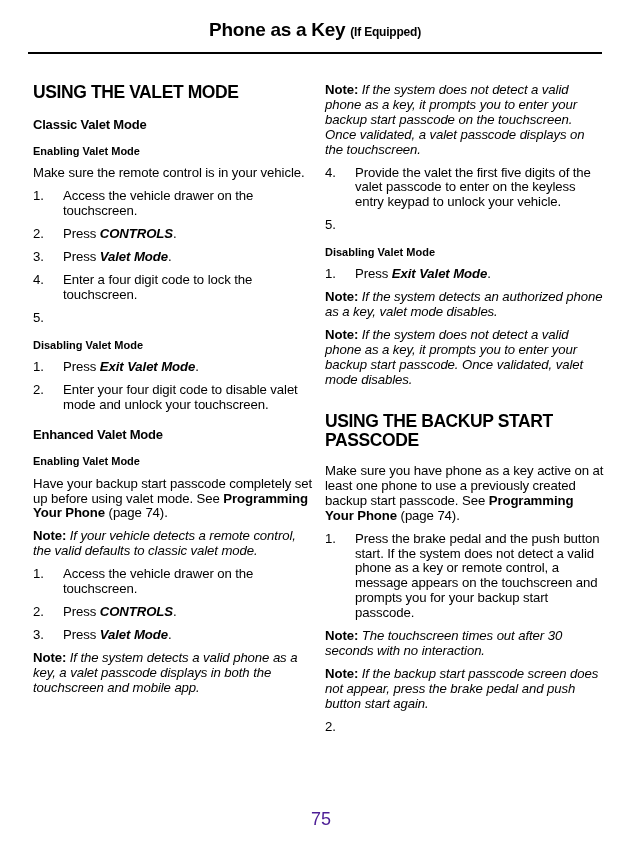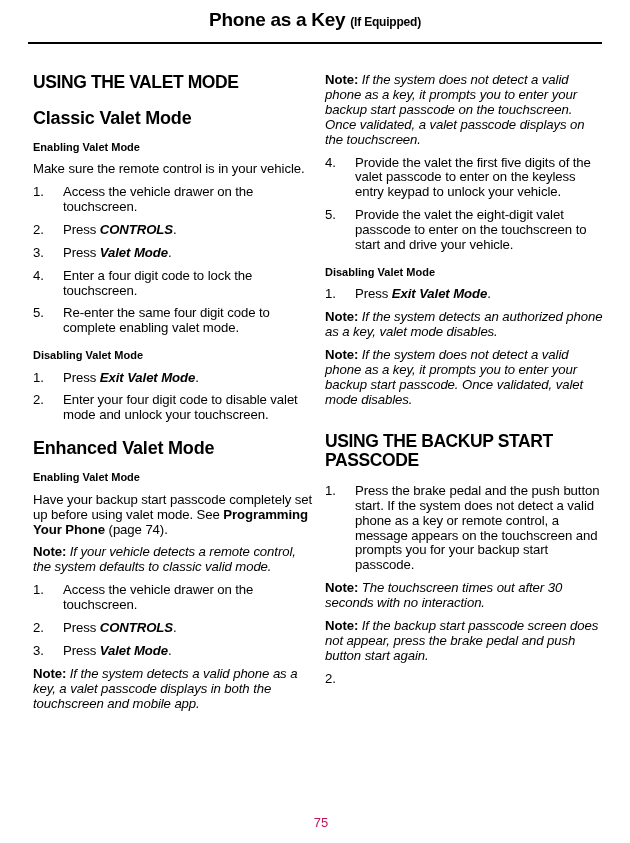--- a/index.html
+++ b/index.html
@@ -1,37 +1,37 @@
 <!DOCTYPE html>
 <html><head>
 <meta charset="utf-8">
 <style>
   html,body{margin:0;padding:0;background:#ffffff;}
   .page{
     width:630px;height:843px;position:relative;background:#fff;
     font-family:"Liberation Sans",sans-serif;color:#000;overflow:hidden;
     -webkit-font-smoothing:antialiased;
   }
-  .header{text-align:center;padding-top:9px;}
+  .header{text-align:center;padding-top:19px;}
   .title{font-size:19px;font-weight:bold;letter-spacing:-0.3px;}
   .qualifier{font-size:12px;font-weight:bold;margin-left:5px;letter-spacing:-0.2px;}
   .rule{border:none;border-top:2px solid #000;margin:11px 28px 0 28px;}
   .columns{display:flex;gap:12px;padding:29px 25px 0 33px;align-items:flex-start;}
   .col{flex:1;min-width:0;}
   .h1{font-size:17.5px;font-weight:bold;line-height:1.12;letter-spacing:-0.4px;margin:0 0 13px 0;}
   .h1.gap{margin-top:24px;}
-  .h2{font-size:18px;font-weight:bold;line-height:1.12;letter-spacing:-0.2px;margin:15px 0 10px 0;}
+  .h2{font-size:13px;font-weight:bold;line-height:1.12;letter-spacing:-0.2px;margin:15px 0 10px 0;}
   .h3{font-size:11px;font-weight:bold;line-height:1.12;margin:13px 0 9px 0;}
   .p{font-size:13.2px;line-height:1.13;margin:0 0 8px 0;letter-spacing:-0.1px;}
   .li{display:flex;font-size:13.2px;line-height:1.13;margin:0 0 8px 0;letter-spacing:-0.1px;}
   .li .num{flex:0 0 30px;}
   .li .body{flex:1;min-width:0;}
   .b{font-weight:bold;}
   .i{font-style:italic;}
-  .footer{position:absolute;left:12px;right:0;bottom:13px;text-align:center;font-size:13px;color:#be185d;}
+  .footer{position:absolute;left:12px;right:0;bottom:13px;text-align:center;font-size:18px;color:#4c1d95;}
 </style>
 </head>
 <body>
 
 <div class="page">
   <div class="header">
     <span class="title">Phone as a Key</span><span class="qualifier">(If Equipped)</span>
   </div>
   <hr class="rule">
   <div class="columns">
@@ -51,35 +51,34 @@
         <div class="li">
           <span class="num">3.</span>
           <span class="body"><span>Press </span><span class="b i">Valet Mode</span><span>.</span></span>
         </div>
         <div class="li">
           <span class="num">4.</span>
           <span class="body"><span>Enter a four digit code to lock the touchscreen.</span></span>
         </div>
         <div class="li">
           <span class="num">5.</span>
-          <span class="body"><span>Re-enter the same four digit code to complete enabling valet mode.</span></span>
         </div>
         <div class="h3">Disabling Valet Mode</div>
         <div class="li">
           <span class="num">1.</span>
           <span class="body"><span>Press </span><span class="b i">Exit Valet Mode</span><span>.</span></span>
         </div>
         <div class="li">
           <span class="num">2.</span>
           <span class="body"><span>Enter your four digit code to disable valet mode and unlock your touchscreen.</span></span>
         </div>
         <div class="h2">Enhanced Valet Mode</div>
         <div class="h3">Enabling Valet Mode</div>
         <div class="p"><span>Have your backup start passcode completely set up before using valet mode. See </span><span class="b">Programming Your Phone</span><span> (page 74).</span></div>
-        <div class="p note"><span class="b">Note: </span><span class="i">If your vehicle detects a remote control, the system defaults to classic valid mode.</span></div>
+        <div class="p note"><span class="b">Note: </span><span class="i">If your vehicle detects a remote control, the valid defaults to classic valet mode.</span></div>
         <div class="li">
           <span class="num">1.</span>
           <span class="body"><span>Access the vehicle drawer on the touchscreen.</span></span>
         </div>
         <div class="li">
           <span class="num">2.</span>
           <span class="body"><span>Press </span><span class="b i">CONTROLS</span><span>.</span></span>
         </div>
         <div class="li">
           <span class="num">3.</span>
@@ -88,30 +87,30 @@
         <div class="p note"><span class="b">Note: </span><span class="i">If the system detects a valid phone as a key, a valet passcode displays in both the touchscreen and mobile app.</span></div>
       </div>
     <div class="col">
         <div class="p note"><span class="b">Note: </span><span class="i">If the system does not detect a valid phone as a key, it prompts you to enter your backup start passcode on the touchscreen. Once validated, a valet passcode displays on the touchscreen.</span></div>
         <div class="li">
           <span class="num">4.</span>
           <span class="body"><span>Provide the valet the first five digits of the valet passcode to enter on the keyless entry keypad to unlock your vehicle.</span></span>
         </div>
         <div class="li">
           <span class="num">5.</span>
-          <span class="body"><span>Provide the valet the eight-digit valet passcode to enter on the touchscreen to start and drive your vehicle.</span></span>
         </div>
         <div class="h3">Disabling Valet Mode</div>
         <div class="li">
           <span class="num">1.</span>
           <span class="body"><span>Press </span><span class="b i">Exit Valet Mode</span><span>.</span></span>
         </div>
         <div class="p note"><span class="b">Note: </span><span class="i">If the system detects an authorized phone as a key, valet mode disables.</span></div>
         <div class="p note"><span class="b">Note: </span><span class="i">If the system does not detect a valid phone as a key, it prompts you to enter your backup start passcode. Once validated, valet mode disables.</span></div>
         <div class="h1 gap">USING THE BACKUP START PASSCODE</div>
+        <div class="p"><span>Make sure you have phone as a key active on at least one phone to use a previously created backup start passcode. See </span><span class="b">Programming Your Phone</span><span> (page 74).</span></div>
         <div class="li">
           <span class="num">1.</span>
           <span class="body"><span>Press the brake pedal and the push button start. If the system does not detect a valid phone as a key or remote control, a message appears on the touchscreen and prompts you for your backup start passcode.</span></span>
         </div>
         <div class="p note"><span class="b">Note: </span><span class="i">The touchscreen times out after 30 seconds with no interaction.</span></div>
         <div class="p note"><span class="b">Note: </span><span class="i">If the backup start passcode screen does not appear, press the brake pedal and push button start again.</span></div>
         <div class="li">
           <span class="num">2.</span>
         </div>
       </div>

